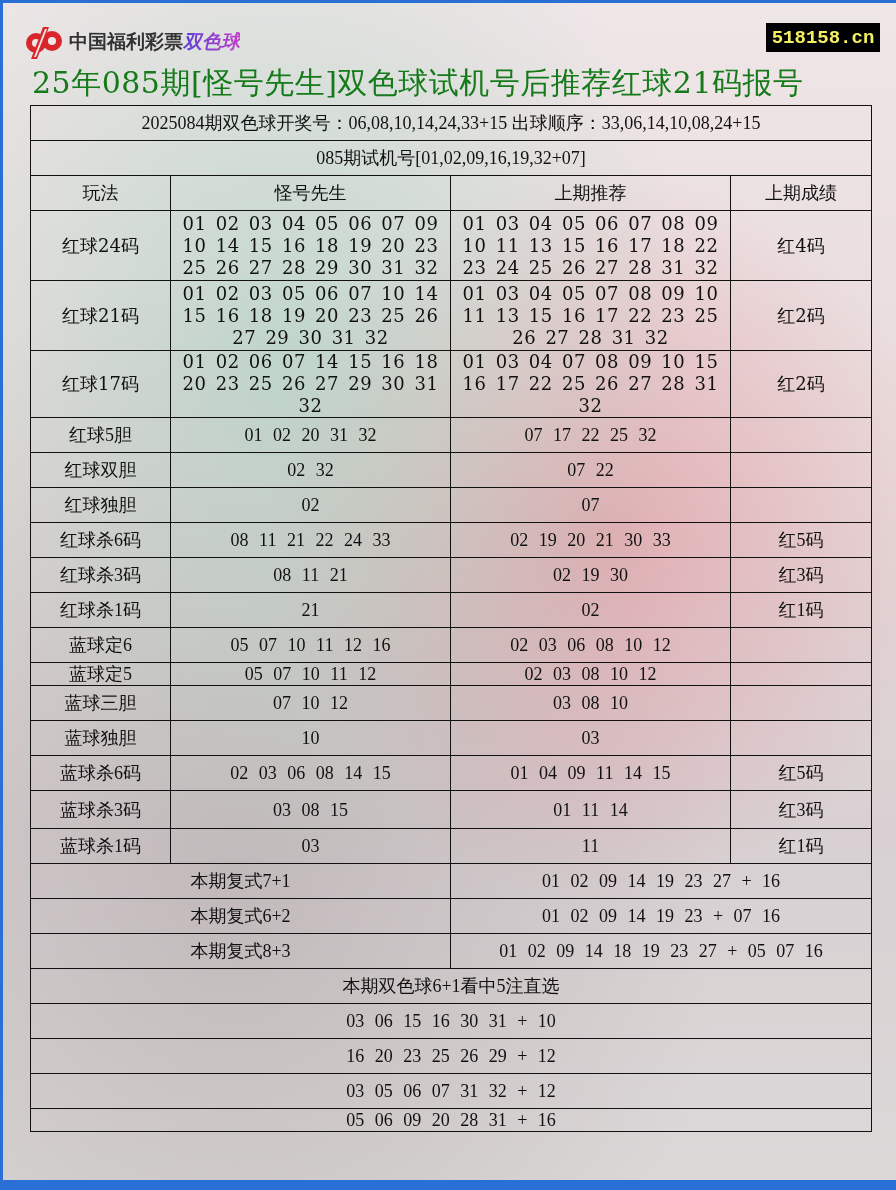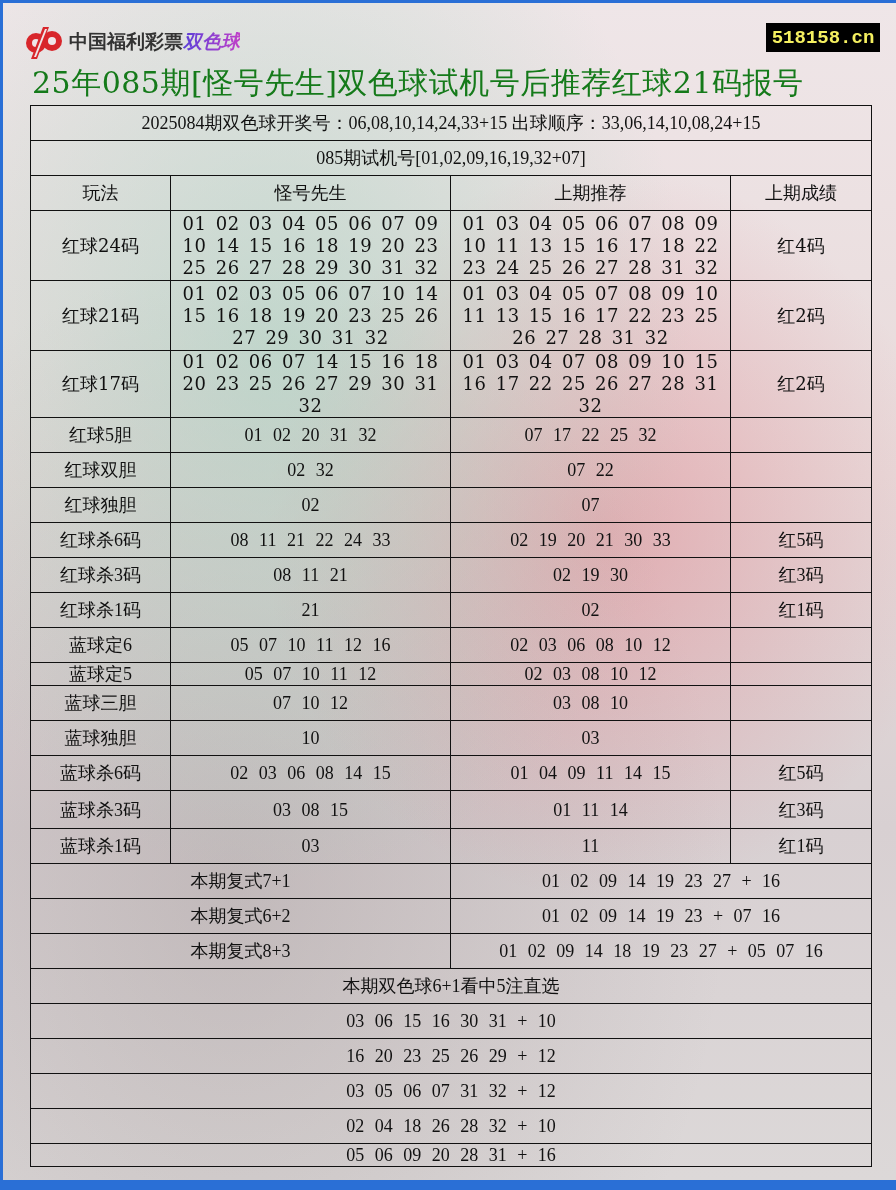--- a/index.html
+++ b/index.html
@@ -196,20 +196,17 @@
   </tr>
   <tr style="height:35px">
     <td colspan="4" class="narrow spaced">03 06 15 16 30 31 + 10</td>
   </tr>
   <tr style="height:35px">
     <td colspan="4" class="narrow spaced">16 20 23 25 26 29 + 12</td>
   </tr>
   <tr style="height:35px">
     <td colspan="4" class="narrow spaced">03 05 06 07 31 32 + 12</td>
   </tr>
-  <tr style="height:35px">
-    <td colspan="4" class="narrow spaced">02 04 18 26 28 32 + 10</td>
-  </tr>
   <tr style="height:21px">
     <td colspan="4" class="narrow spaced">05 06 09 20 28 31 + 16</td>
   </tr>
 </tbody>
   </table>
 
 </body></html>

